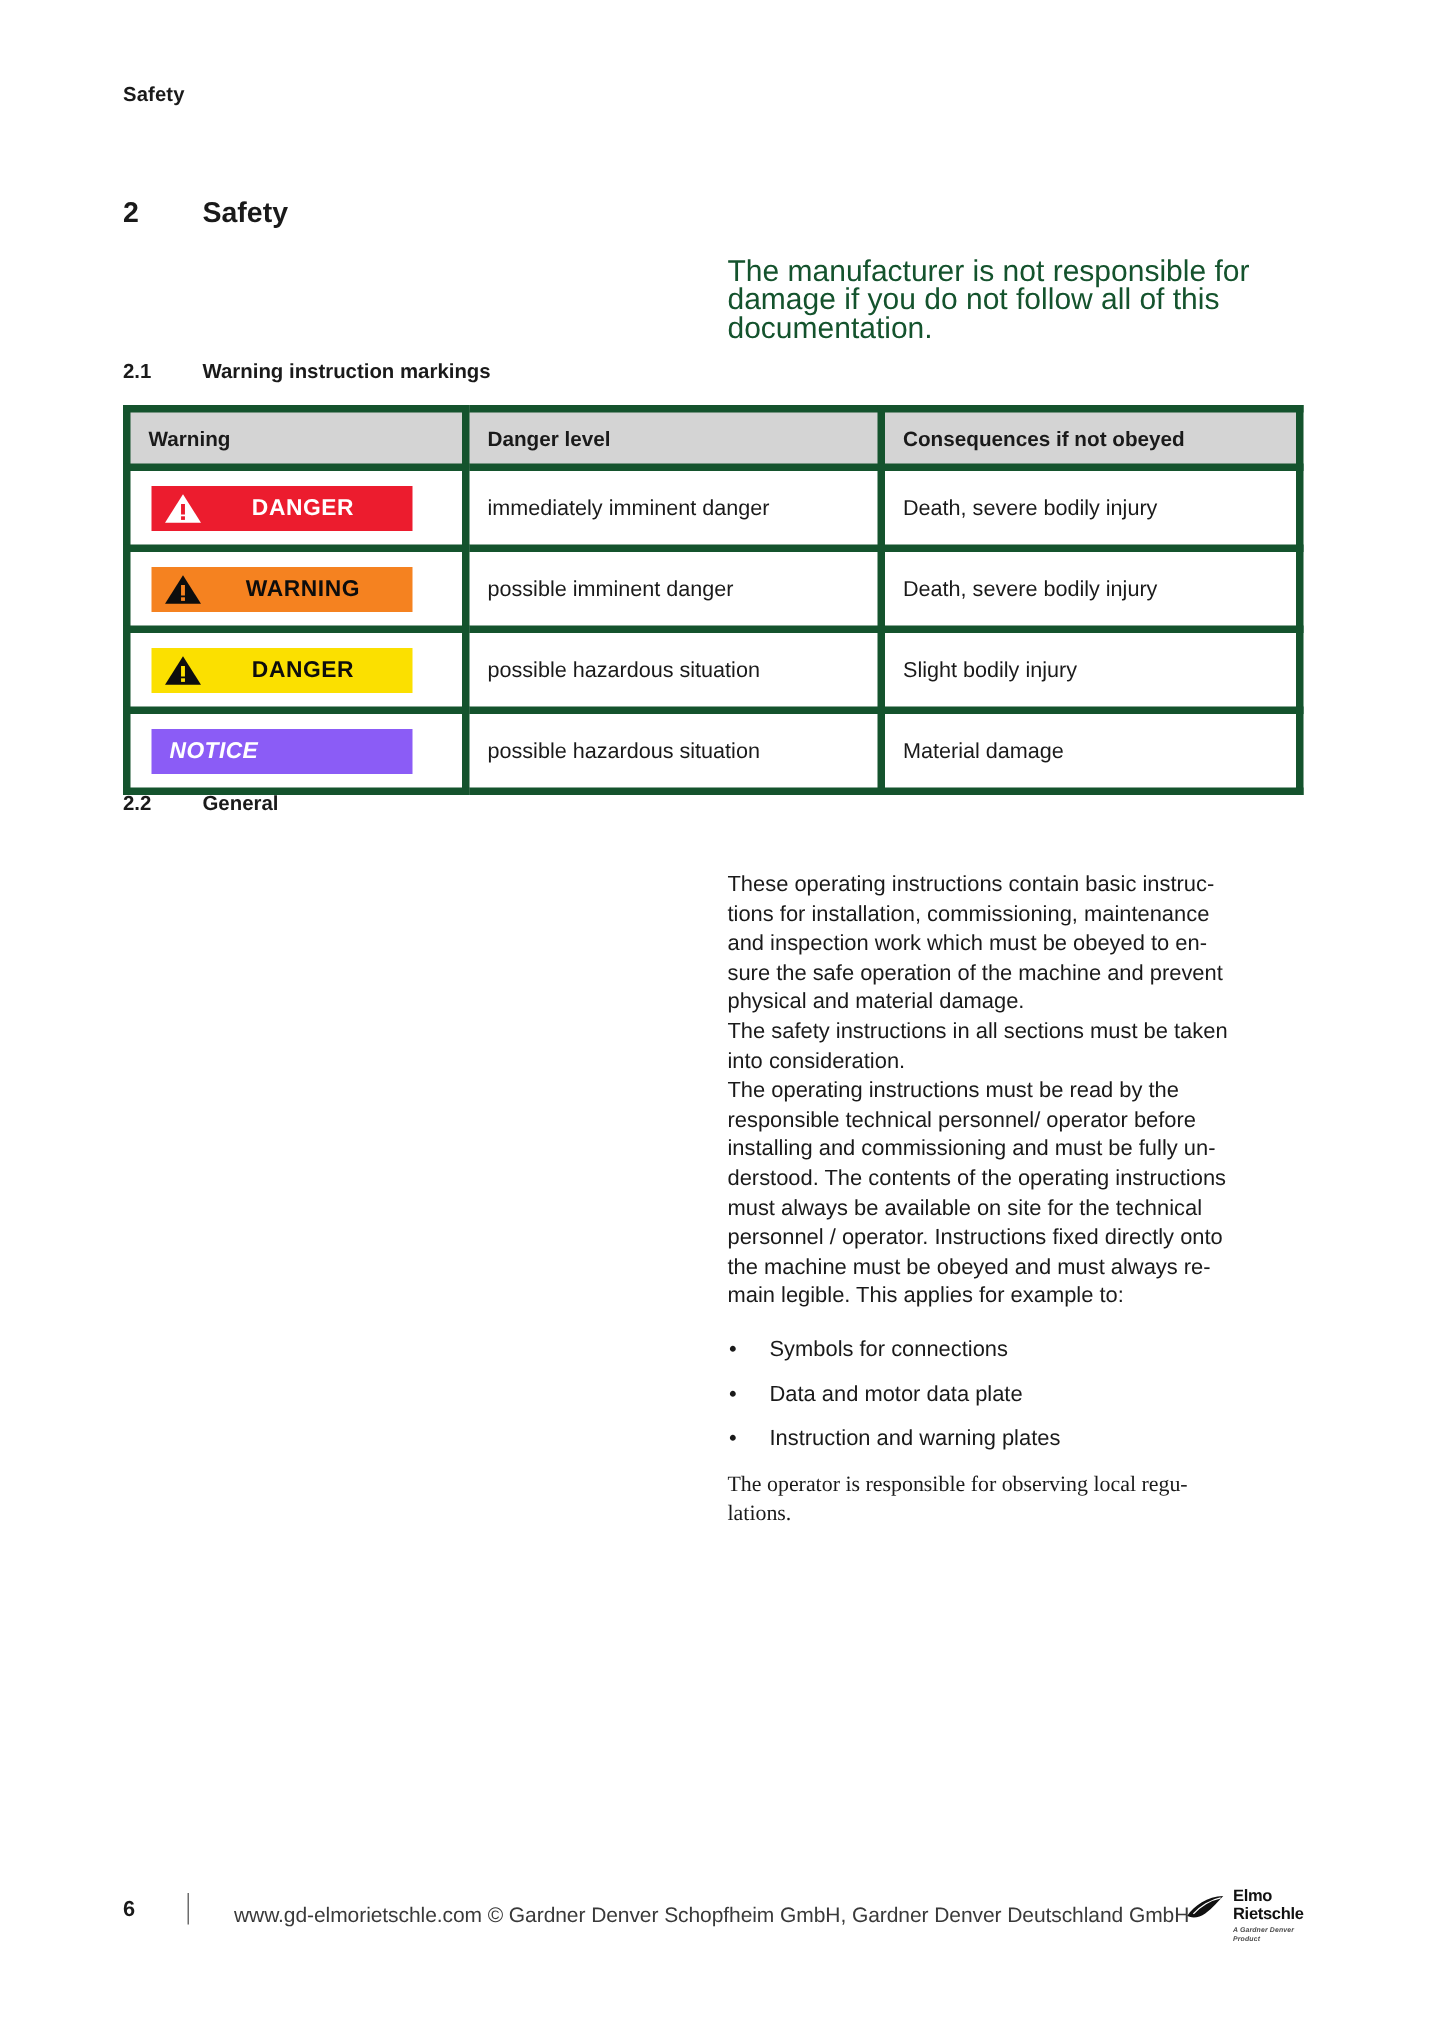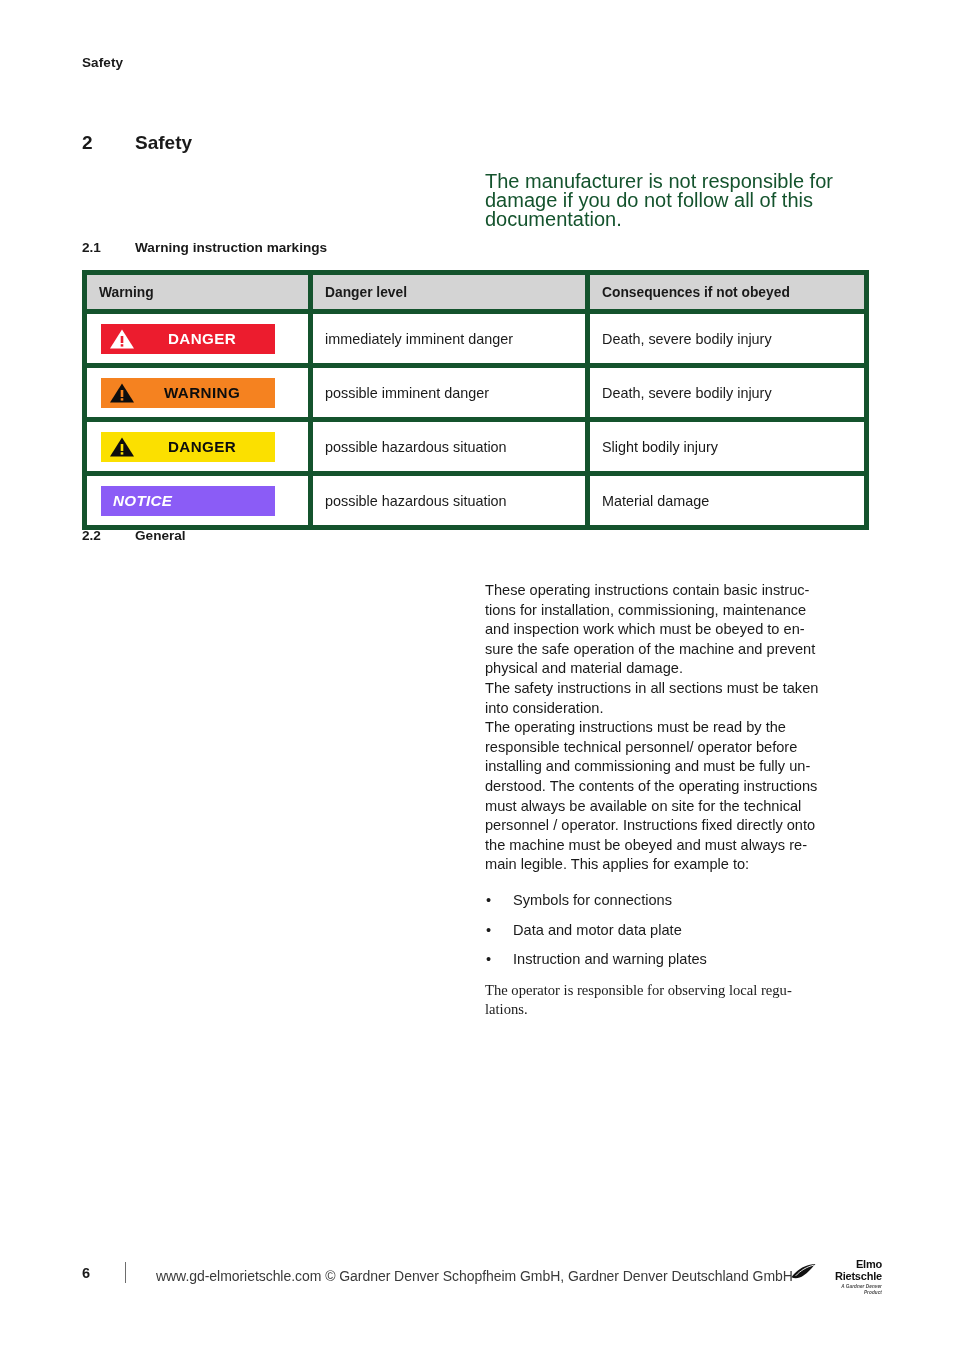--- a/index.html
+++ b/index.html
@@ -232,21 +232,20 @@
     white-space: nowrap;
   }
 
   
   .logo {
     position: absolute;
     left: 790px;
     top: 1258px;
     width: 92px;
     height: 34px;
-    text-align: right;
   }
   .logo-mark {
     position: absolute;
     left: 0;
     top: 5px;
     width: 28px;
     height: 18px;
   }
   .logo-text {
     position: absolute;

